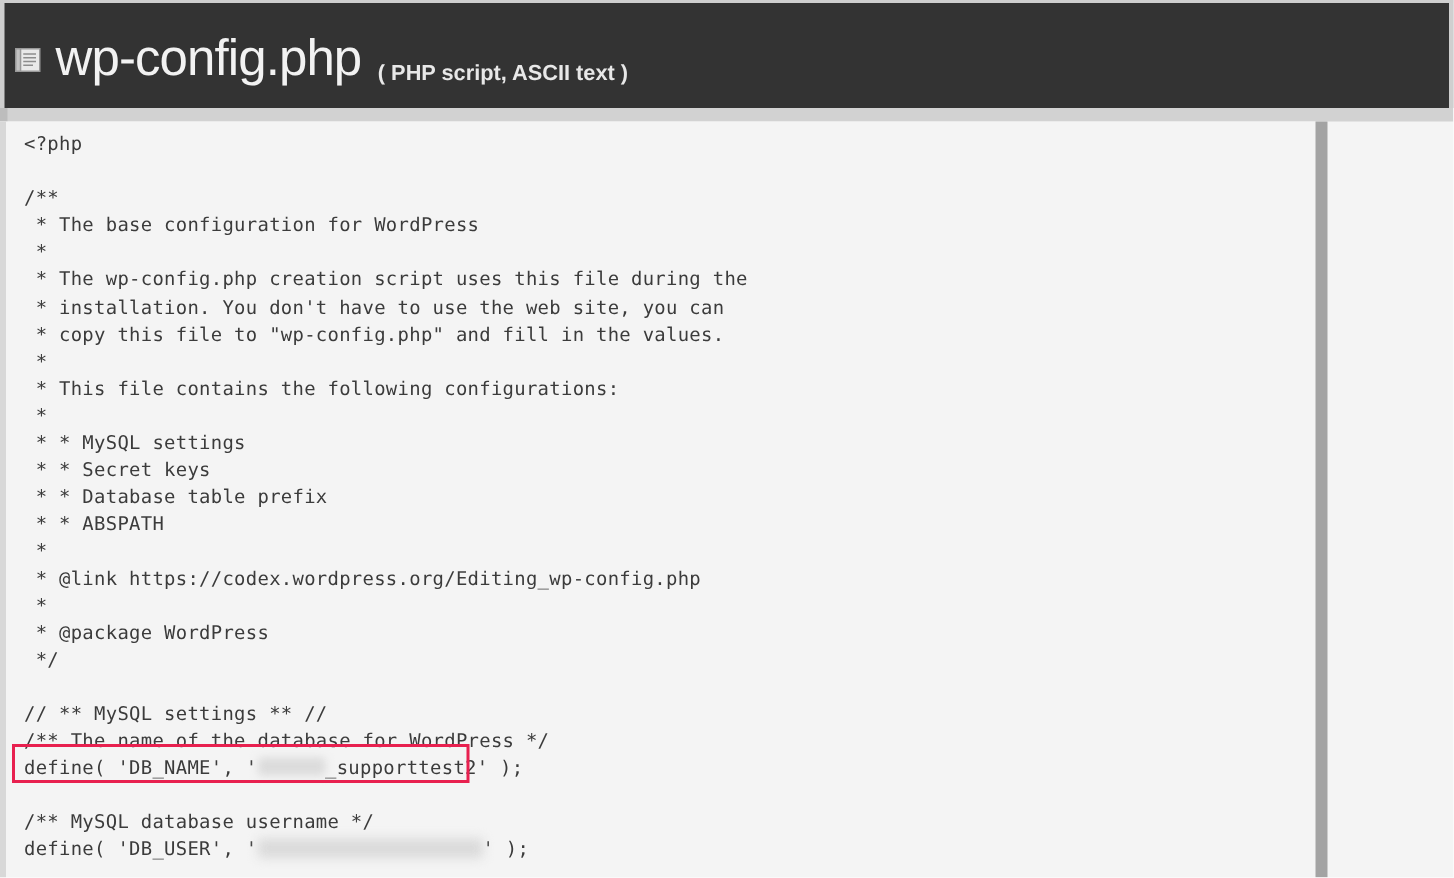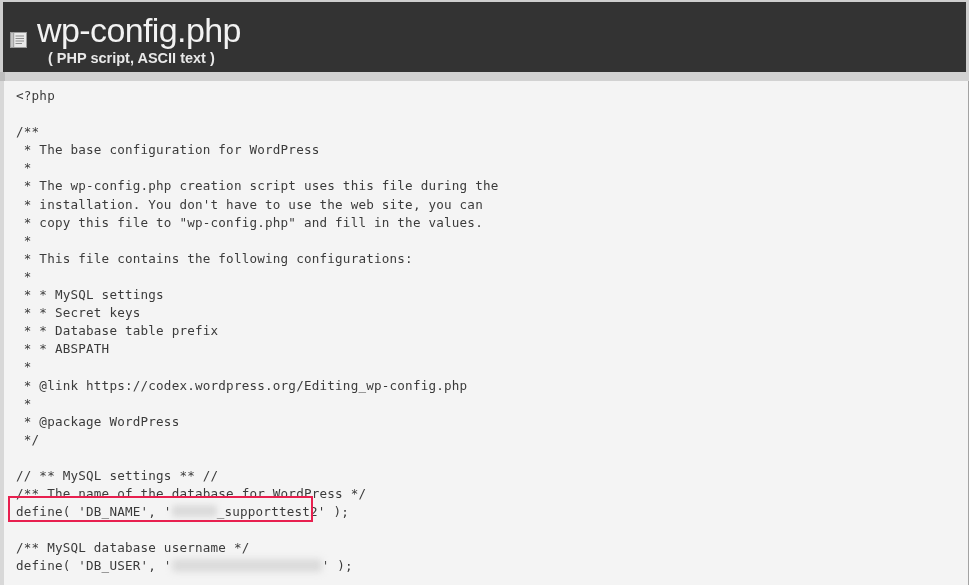--- a/index.html
+++ b/index.html
@@ -45,23 +45,22 @@
     width: 20px;
     height: 20px;
     flex: 0 0 auto;
     margin-right: 8px;
     margin-top: 6px;
     display: block;
   }
 
   .title-wrap {
     display: flex;
-    align-items: flex-start;
+    align-items: flex-end;
     margin-top: 4px;
-    flex-direction: column;
   }
 
   .file-title {
     color: #f2f2f2;
     font-family: "Liberation Sans", sans-serif;
     font-size: 34px;
     font-weight: 400;
     letter-spacing: -0.6px;
     line-height: 38px;
     white-space: nowrap;
@@ -94,26 +93,26 @@
     width: 5px;
     height: 9px;
     background: #bdbdbd;
   }
 
   
   .code-pane {
     position: absolute;
     left: 0;
     top: 81px;
-    width: 969px;
+    width: 885px;
     height: 504px;
     box-sizing: border-box;
     background: #f4f4f4;
     border-left: 4px solid #d8d8d8;
-    border-right: 1px solid #a3a3a3;
+    border-right: 8px solid #a3a3a3;
     overflow: hidden;
   }
 
   .code-block {
     position: absolute;
     left: 12px;
     top: 6px;
     margin: 0;
     padding: 0;
     font-family: "DejaVu Sans Mono", "Liberation Mono", monospace;

